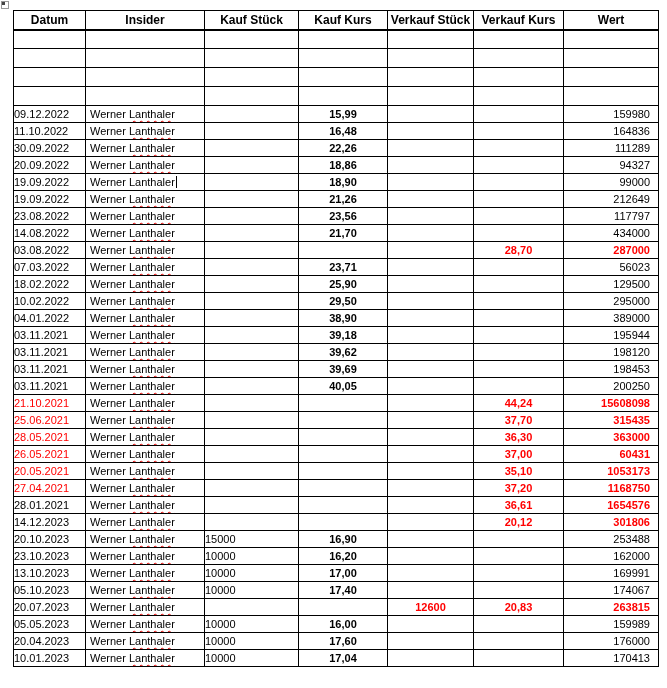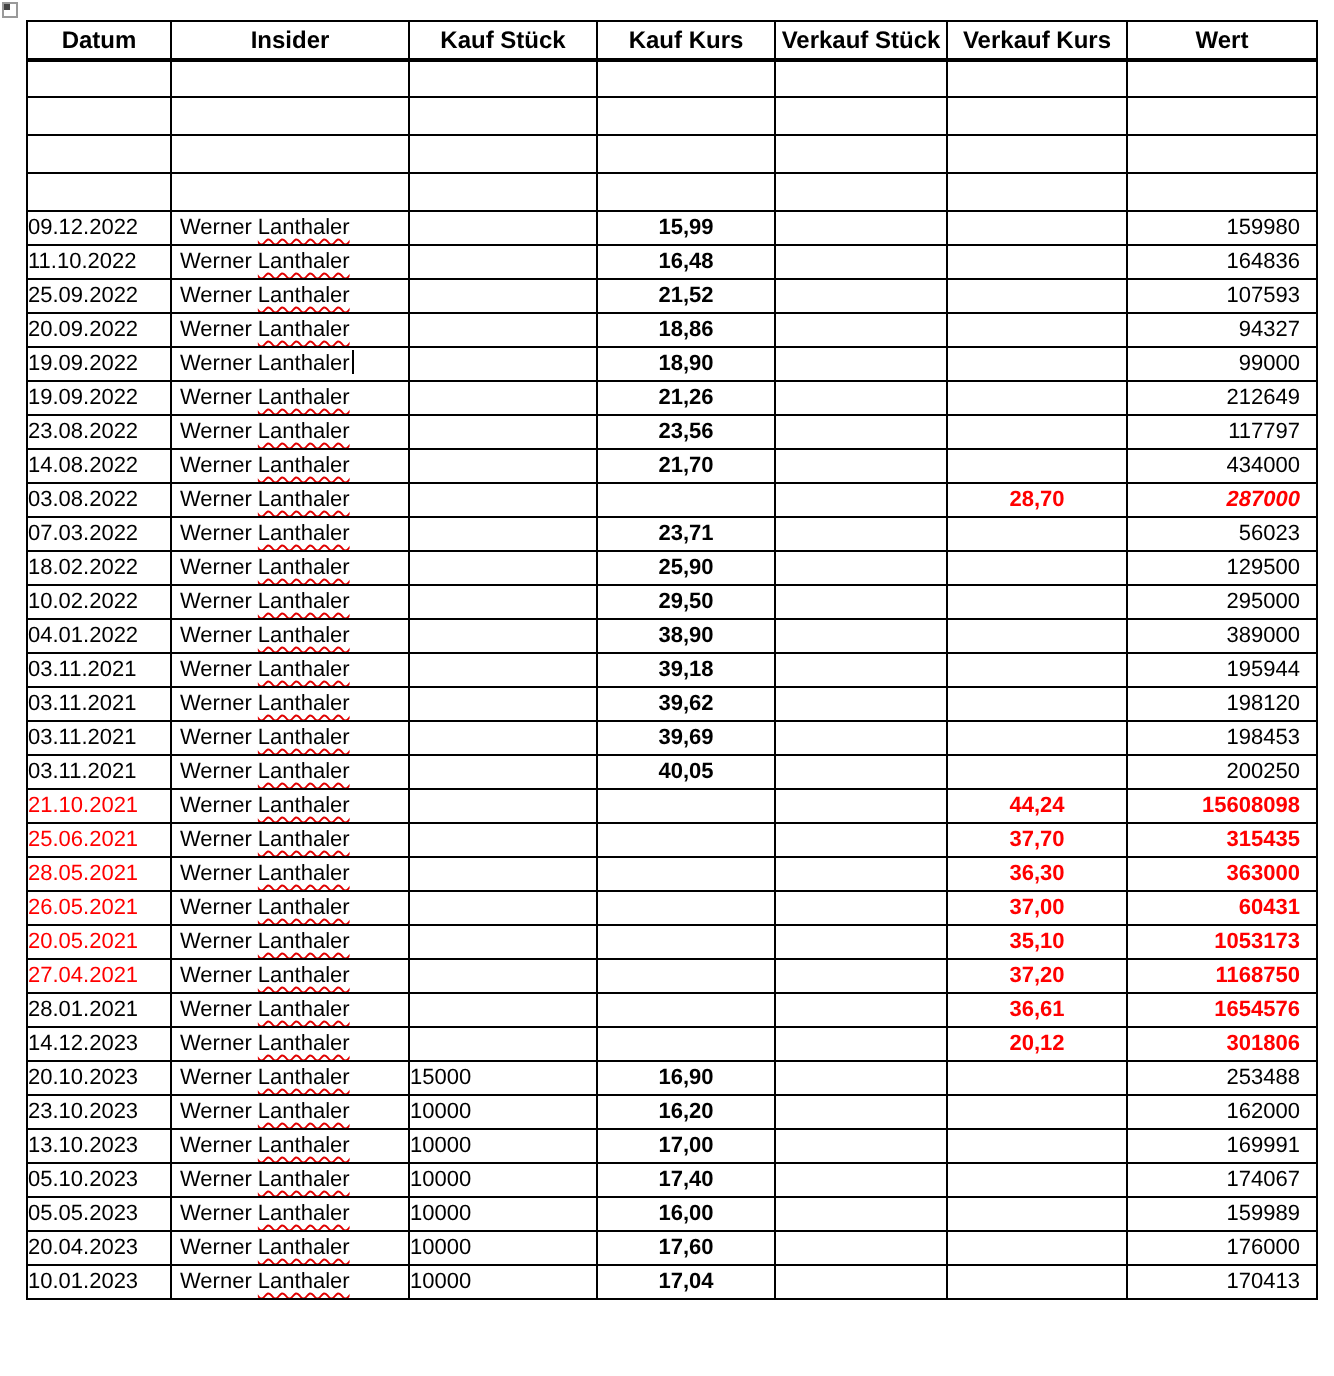--- a/index.html
+++ b/index.html
@@ -124,27 +124,27 @@
       <tr class="data-row">
         <td class="c-datum">11.10.2022</td>
         <td class="c-insider"><span>Werner </span><span class="sq" style="text-decoration-color: rgb(224, 0, 0);">Lanthaler</span></td>
         <td class="c-ks"></td>
         <td class="c-kk">16,48</td>
         <td class="c-vs" style="color: rgb(255, 0, 0);"></td>
         <td class="c-vk" style="color: rgb(255, 0, 0);"></td>
         <td class="c-wert">164836</td>
       </tr>
       <tr class="data-row">
-        <td class="c-datum">25.09.2022</td>
-        <td class="c-insider"><span>Werner </span><span class="sq" style="text-decoration-color: rgb(224, 0, 0);">Lanthaler</span></td>
-        <td class="c-ks"></td>
-        <td class="c-kk">21,52</td>
-        <td class="c-vs" style="color: rgb(255, 0, 0);"></td>
-        <td class="c-vk" style="color: rgb(255, 0, 0);"></td>
-        <td class="c-wert">107593</td>
+        <td class="c-datum">30.09.2022</td>
+        <td class="c-insider"><span>Werner </span><span class="sq" style="text-decoration-color: rgb(224, 0, 0);">Lanthaler</span></td>
+        <td class="c-ks"></td>
+        <td class="c-kk">22,26</td>
+        <td class="c-vs" style="color: rgb(255, 0, 0);"></td>
+        <td class="c-vk" style="color: rgb(255, 0, 0);"></td>
+        <td class="c-wert">111289</td>
       </tr>
       <tr class="data-row">
         <td class="c-datum">20.09.2022</td>
         <td class="c-insider"><span>Werner </span><span class="sq" style="text-decoration-color: rgb(224, 0, 0);">Lanthaler</span></td>
         <td class="c-ks"></td>
         <td class="c-kk">18,86</td>
         <td class="c-vs" style="color: rgb(255, 0, 0);"></td>
         <td class="c-vk" style="color: rgb(255, 0, 0);"></td>
         <td class="c-wert">94327</td>
       </tr>
@@ -184,21 +184,21 @@
         <td class="c-vk" style="color: rgb(255, 0, 0);"></td>
         <td class="c-wert">434000</td>
       </tr>
       <tr class="data-row">
         <td class="c-datum">03.08.2022</td>
         <td class="c-insider"><span>Werner </span><span class="sq" style="text-decoration-color: rgb(224, 0, 0);">Lanthaler</span></td>
         <td class="c-ks"></td>
         <td class="c-kk"></td>
         <td class="c-vs" style="color: rgb(255, 0, 0);"></td>
         <td class="c-vk" style="color: rgb(255, 0, 0);">28,70</td>
-        <td class="c-wert neg" style="color: rgb(255, 0, 0); font-style: italic;">287000</td>
+        <td class="c-wert neg" style="color: rgb(255, 0, 0);">287000</td>
       </tr>
       <tr class="data-row">
         <td class="c-datum">07.03.2022</td>
         <td class="c-insider"><span>Werner </span><span class="sq" style="text-decoration-color: rgb(224, 0, 0);">Lanthaler</span></td>
         <td class="c-ks"></td>
         <td class="c-kk">23,71</td>
         <td class="c-vs" style="color: rgb(255, 0, 0);"></td>
         <td class="c-vk" style="color: rgb(255, 0, 0);"></td>
         <td class="c-wert">56023</td>
       </tr>
@@ -365,20 +365,29 @@
         <td class="c-wert">169991</td>
       </tr>
       <tr class="data-row">
         <td class="c-datum">05.10.2023</td>
         <td class="c-insider"><span>Werner </span><span class="sq" style="text-decoration-color: rgb(224, 0, 0);">Lanthaler</span></td>
         <td class="c-ks">10000</td>
         <td class="c-kk">17,40</td>
         <td class="c-vs" style="color: rgb(255, 0, 0);"></td>
         <td class="c-vk" style="color: rgb(255, 0, 0);"></td>
         <td class="c-wert">174067</td>
+      </tr>
+      <tr class="data-row">
+        <td class="c-datum">20.07.2023</td>
+        <td class="c-insider"><span>Werner </span><span class="sq" style="text-decoration-color: rgb(224, 0, 0);">Lanthaler</span></td>
+        <td class="c-ks"></td>
+        <td class="c-kk"></td>
+        <td class="c-vs" style="color: rgb(255, 0, 0);">12600</td>
+        <td class="c-vk" style="color: rgb(255, 0, 0);">20,83</td>
+        <td class="c-wert neg" style="color: rgb(255, 0, 0);">263815</td>
       </tr>
       <tr class="data-row">
         <td class="c-datum">05.05.2023</td>
         <td class="c-insider"><span>Werner </span><span class="sq" style="text-decoration-color: rgb(224, 0, 0);">Lanthaler</span></td>
         <td class="c-ks">10000</td>
         <td class="c-kk">16,00</td>
         <td class="c-vs" style="color: rgb(255, 0, 0);"></td>
         <td class="c-vk" style="color: rgb(255, 0, 0);"></td>
         <td class="c-wert">159989</td>
       </tr>

